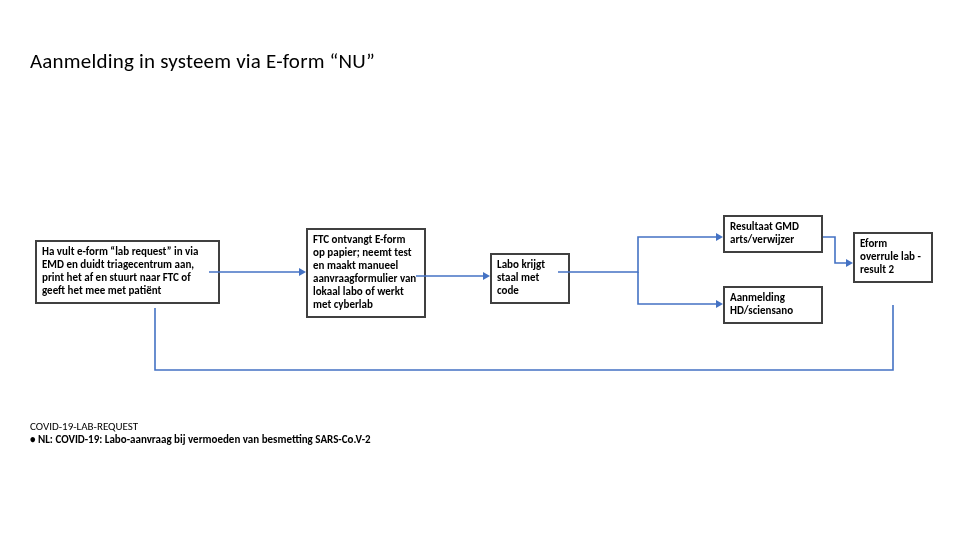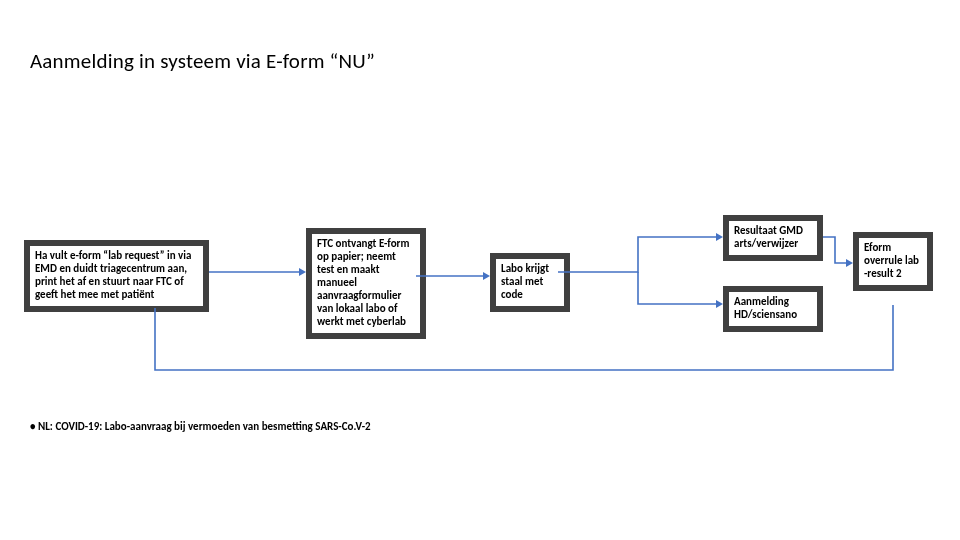--- a/index.html
+++ b/index.html
@@ -1,29 +1,29 @@
 <!DOCTYPE html>
 <html><head>
 <meta charset="utf-8">
 <style>
   *{box-sizing:border-box;margin:0;padding:0}
   body{width:960px;height:540px;background:#fff;font-family:"Segoe UI",Calibri,Arial,sans-serif;color:#000;position:relative;overflow:hidden}
   .title{position:absolute;left:30px;top:48px;font-size:21px;font-weight:300;letter-spacing:.2px}
-  .box{position:absolute;border:6px solid #404040;background:#fff;padding:4px 5px;font-size:11px;font-weight:700;line-height:1.18}
+  .box{position:absolute;border:2px solid #404040;background:#fff;padding:4px 5px;font-size:11px;font-weight:700;line-height:1.18}
   .plain{position:absolute;font-size:11px;line-height:1.2;font-weight:400}
   .plain .hdr{font-weight:400}
   .plain .it{font-weight:700}
   svg.connector{position:absolute;overflow:visible;pointer-events:none}
 </style>
 </head>
 <body>
 
 <div class="title">Aanmelding in systeem via E-form “NU”</div>
 
-<div class="box" style="left:24px;top:240px;width:185px">Ha vult e-form “lab request” in via EMD en duidt triagecentrum aan, print het af en stuurt naar FTC of geeft het mee met patiënt</div>
+<div class="box" style="left:35px;top:240px;width:185px">Ha vult e-form “lab request” in via EMD en duidt triagecentrum aan, print het af en stuurt naar FTC of geeft het mee met patiënt</div>
 
 <div class="box" style="left:306px;top:228px;width:120px">FTC ontvangt E-form op papier; neemt test en maakt manueel aanvraagformulier van lokaal labo of werkt met cyberlab</div>
 
 <div class="box" style="left:490px;top:253px;width:80px">Labo krijgt staal met code</div>
 
 <div class="box" style="left:723px;top:215px;width:100px">Resultaat GMD arts/verwijzer</div>
 
 <div class="box" style="left:723px;top:286px;width:100px">Aanmelding HD/sciensano</div>
 
 <div class="box" style="left:853px;top:232px;width:80px">Eform overrule lab -result 2</div>
@@ -48,17 +48,18 @@
 <svg class="connector" style="left:823px;top:233px" width="30" height="34">
   <path d="M0,4 L12,4 L12,30 L23,30" fill="none" stroke="#4472C4" stroke-width="1.6"></path>
   <polygon points="23,26 30,30 23,34" fill="#4472C4"></polygon>
 </svg>
 
 <svg class="connector" style="left:155px;top:305px" width="740" height="75">
   <path d="M738,0 L738,65 L0,65 L0,3" fill="none" stroke="#4472C4" stroke-width="1.6"></path>
 </svg>
 
 <div class="plain" style="left:30px;top:420px;width:430px">
+  <div class="hdr">COVID-19-LAB-REQUEST</div>
   <div class="it">• NL: COVID-19: Labo-aanvraag bij vermoeden van besmetting SARS-Co.V-2</div>
 </div>
 
 <div class="plain" style="left:30px;top:460px;width:430px">
 </div>
 
 </body></html>

